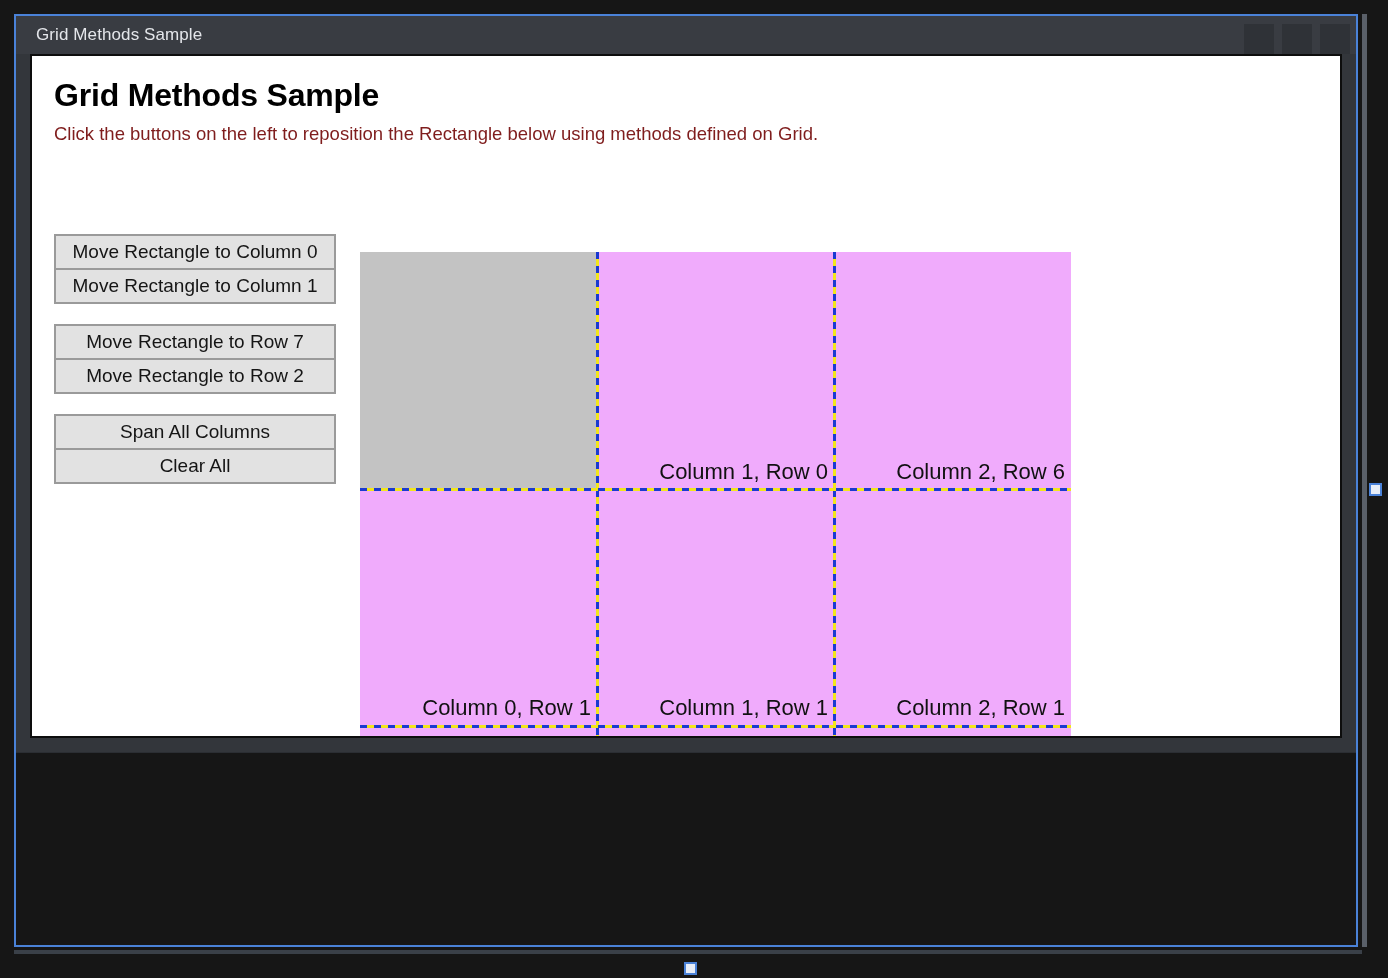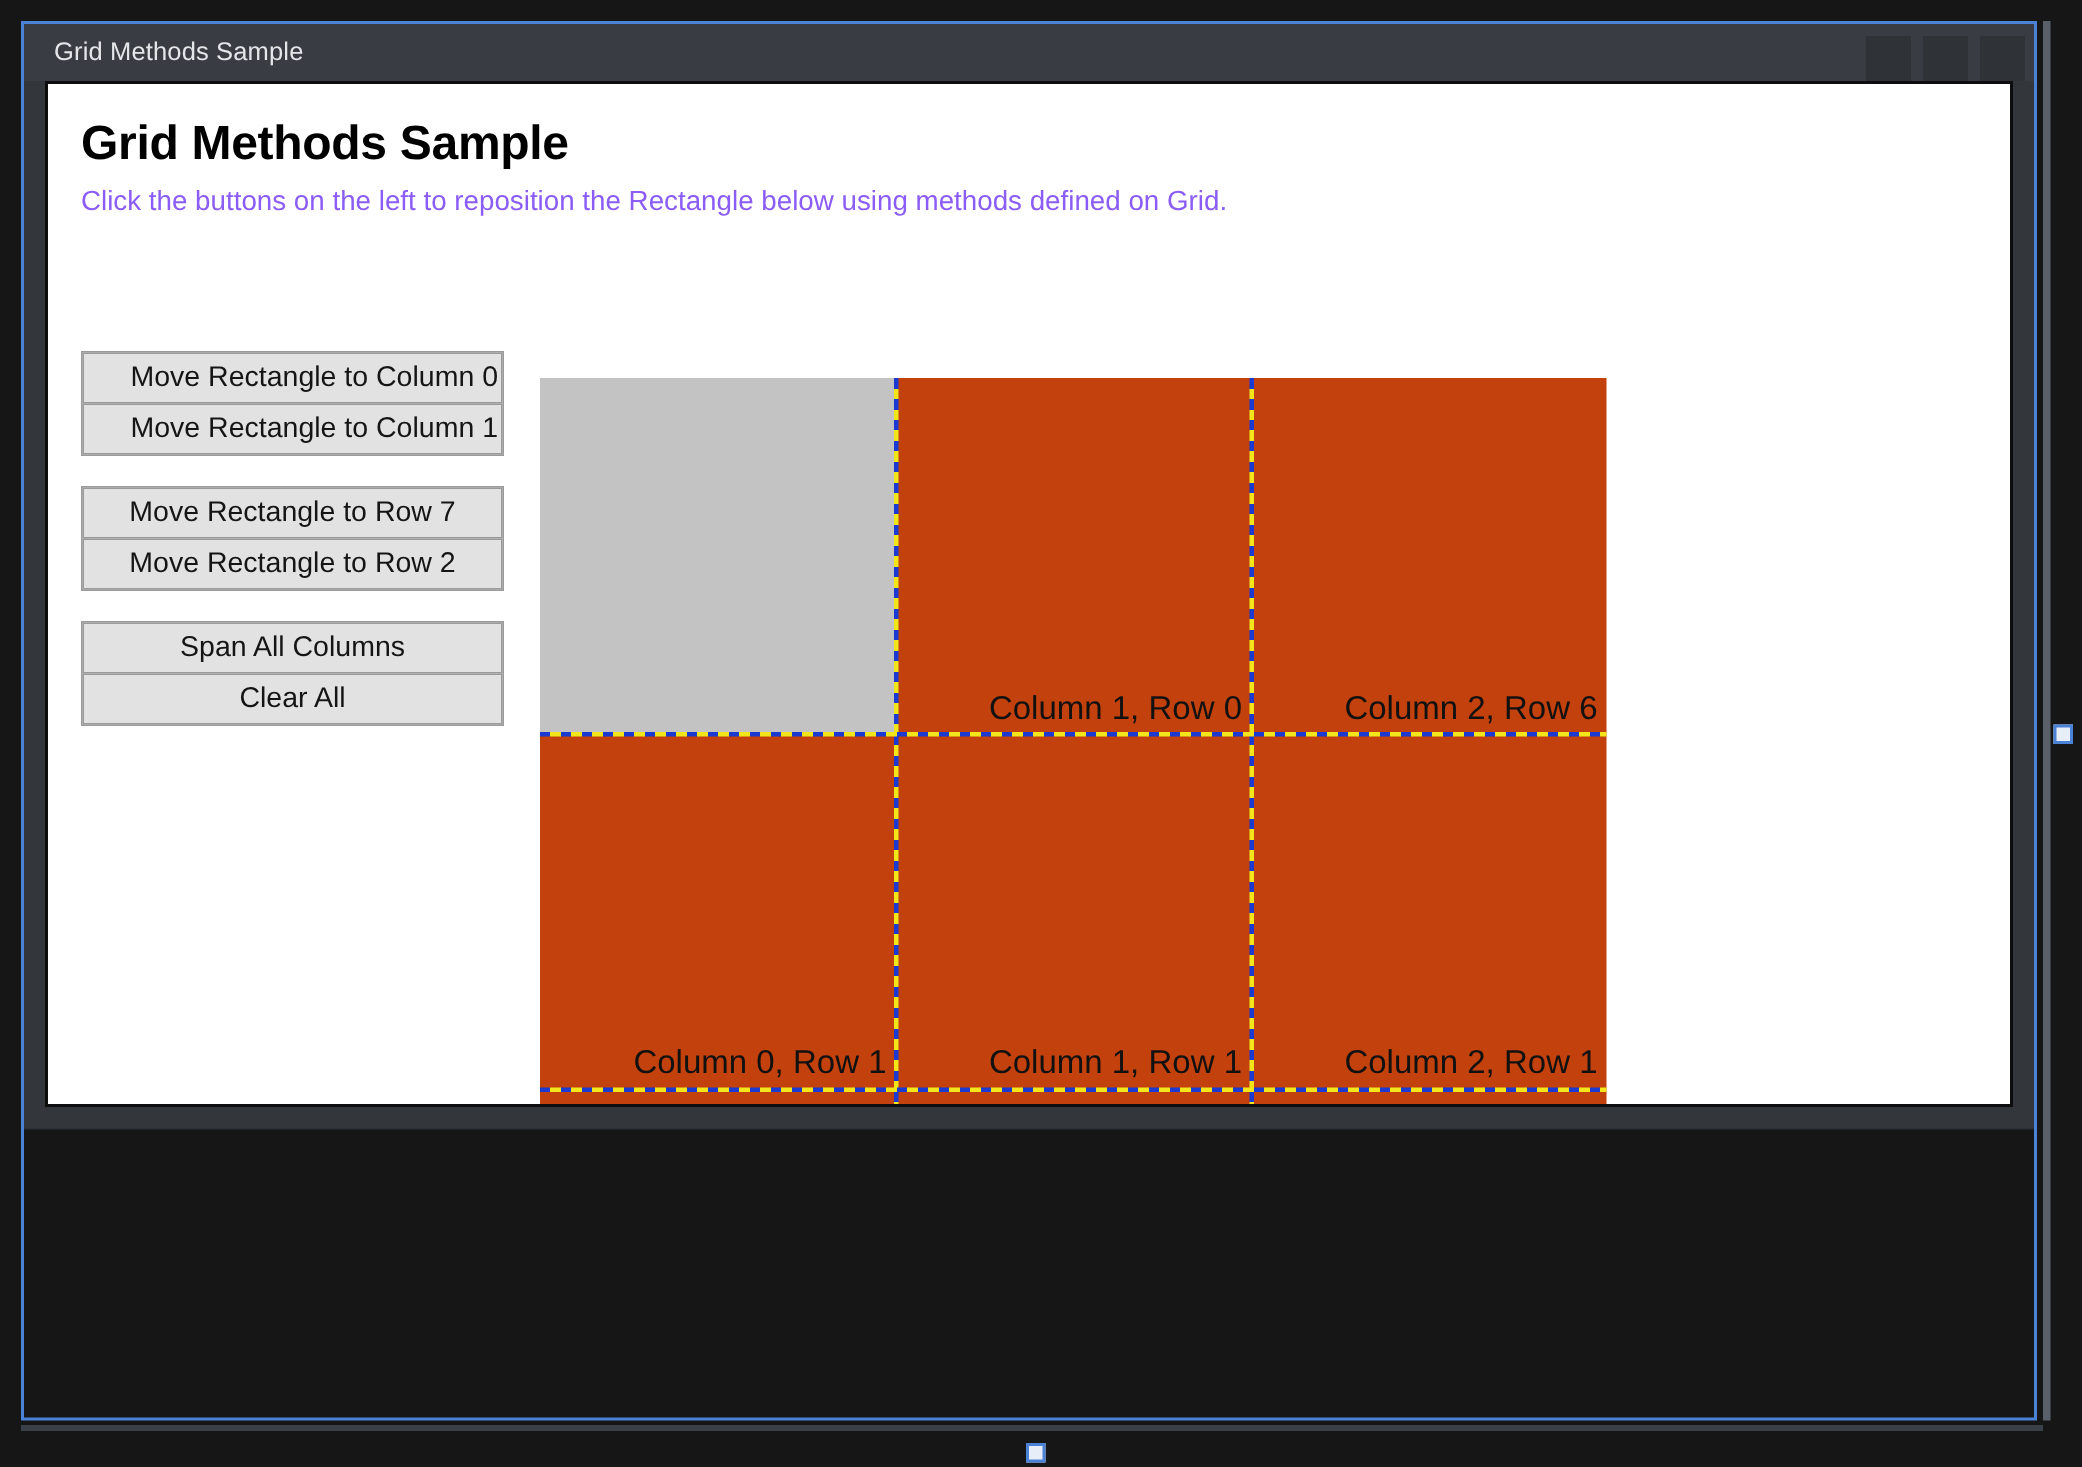--- a/index.html
+++ b/index.html
@@ -135,21 +135,21 @@
   #page-title {
     font-size: 32px;
     font-weight: bold;
     color: #000000;
     margin: 0;
     line-height: 1.1;
     letter-spacing: -0.2px;
   }
   #page-subtitle {
     font-size: 18.5px;
-    color: #8b5cf6;
+    color: #7f1d1d;
     margin: 10px 0 0 0;
     line-height: 1.2;
   }
 
   #panel-row {
     position: absolute;
     left: 0;
     top: 156px;
     right: 0;
     bottom: 0;
@@ -178,31 +178,31 @@
     box-sizing: border-box;
     font-family: "Liberation Sans", sans-serif;
     font-size: 19px;
     color: #151515;
     cursor: pointer;
     padding: 0 2px;
     margin: 0;
     white-space: nowrap;
     overflow: hidden;
   }
-  .grid-btn.align-stretch { text-align: right; }
+  .grid-btn.align-stretch { text-align: center; }
   .grid-btn.align-center { text-align: center; }
 
   
   #demo-grid {
     position: absolute;
     left: 306px;
     top: 18px;
     width: 711px;
     height: 710px;
-    background: #c2410c;
+    background: #f0abfc;
     display: grid;
     grid-template-columns: 1fr 1fr 1fr;
     grid-template-rows: 1fr 1fr 1fr;
   }
   .grid-cell {
     position: relative;
     display: flex;
     align-items: flex-end;
     justify-content: flex-end;
     box-sizing: border-box;

